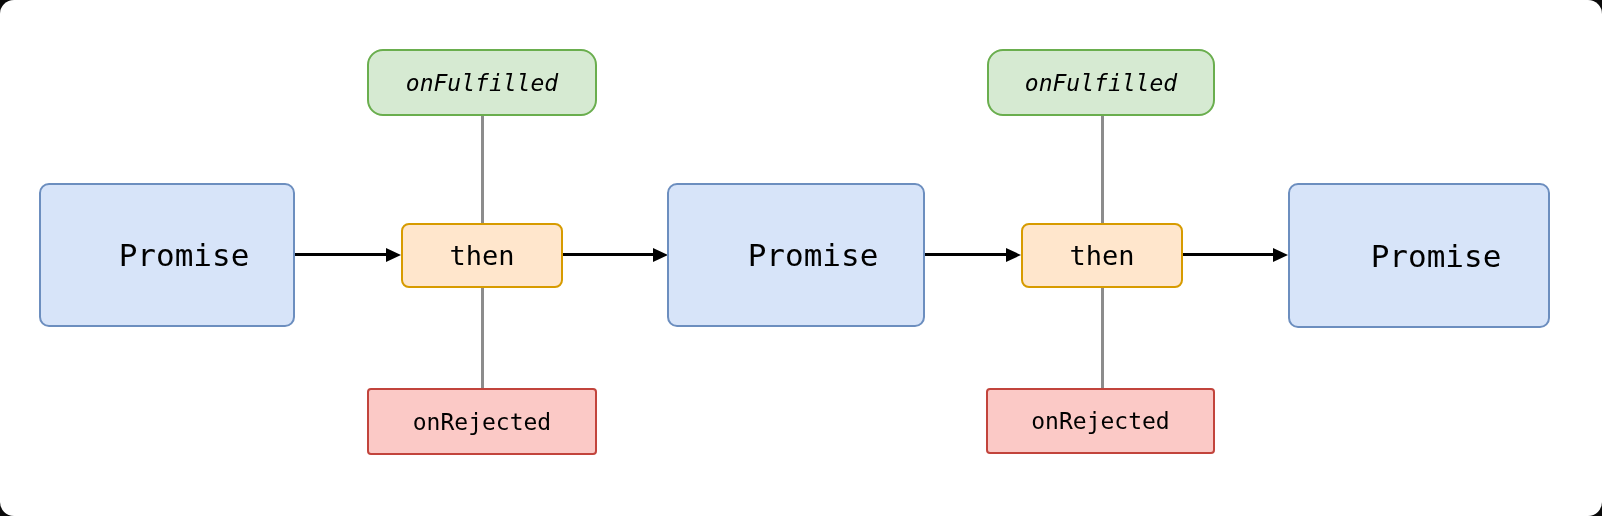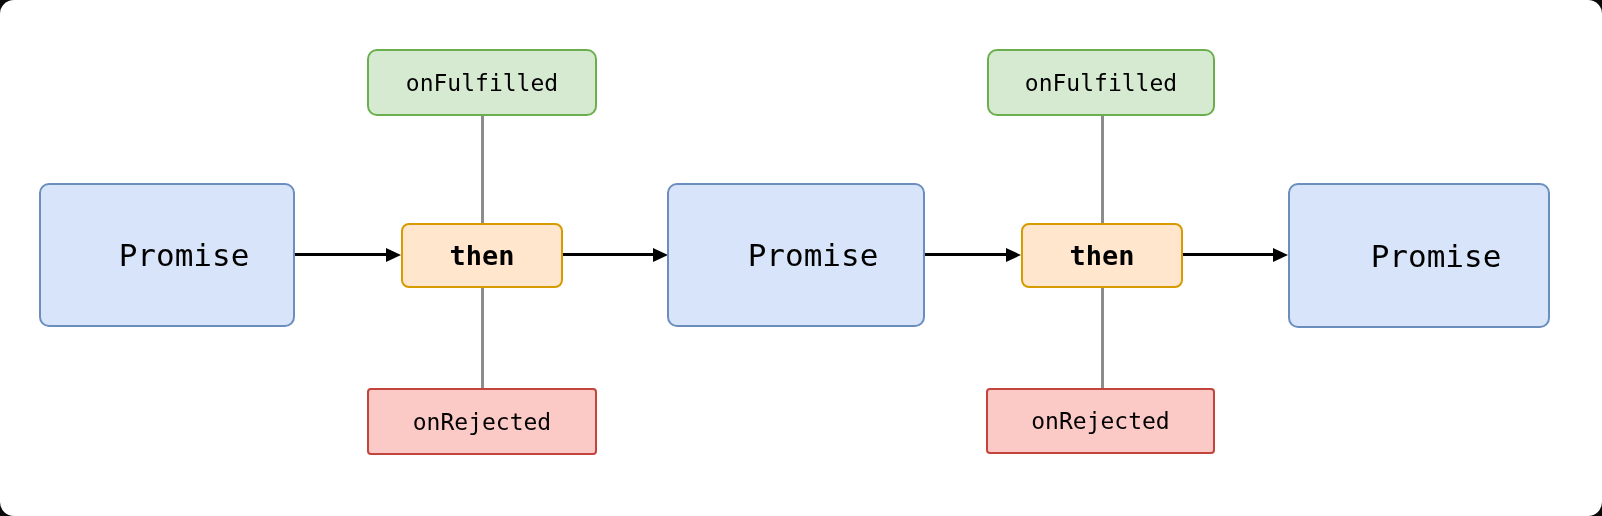--- a/index.html
+++ b/index.html
@@ -35,28 +35,28 @@
     border-radius: 10px;
     font-size: 31px;
     padding-left: 34px;
   }
 
   .node-then {
     background: var(--then-fill, #ffe6cc);
     border: 2.5px solid var(--then-border, #d79b00);
     border-radius: 8px;
     font-size: 27px;
-    font-weight: bold;
   }
 
   .node-fulfilled {
     background: var(--fulfilled-fill, #d6ead2);
     border: 2.5px solid var(--fulfilled-border, #6aae4e);
-    border-radius: 10px;
+    border-radius: 16px;
     font-size: 23px;
+    font-style: italic;
   }
 
   .node-rejected {
     background: var(--rejected-fill, #fbc9c6);
     border: 2.5px solid var(--rejected-border, #c2443c);
     border-radius: 4px;
     font-size: 23px;
   }
 
   

